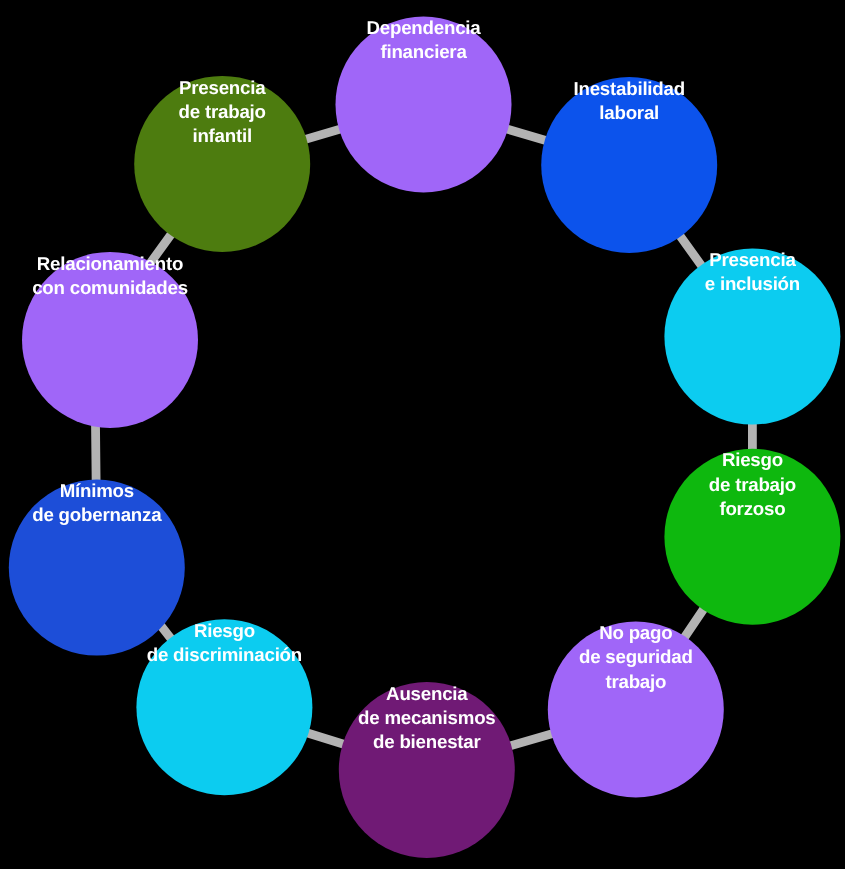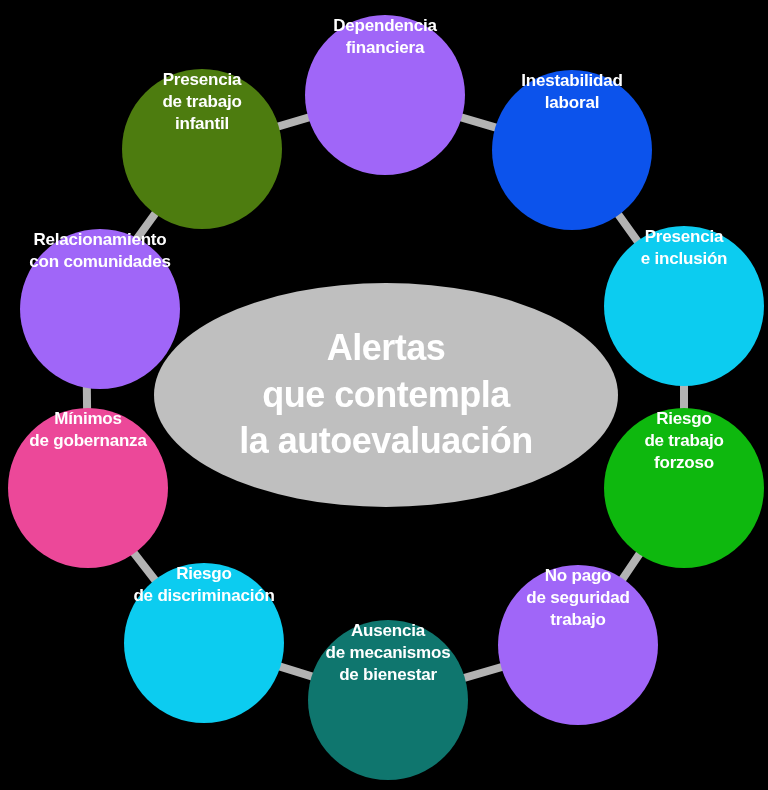--- a/index.html
+++ b/index.html
@@ -64,25 +64,20 @@
   }
 </style>
 </head>
 <body>
 
 <div class="stage">
   <svg class="connectors" width="768" height="790" viewBox="0 0 768 790">
     <polygon id="ring-polygon" fill="none" stroke-width="8" points="385,95 572,150 684,306 684,488 578,645 388,700 204,643 88,494 86,309 202,149" stroke="#b3b3b3"></polygon>
   </svg>
 
-  <div class="center-ellipse">
-    <div class="center-title">Alertas
-que contempla
-la autoevaluación</div>
-  </div>
 
   <div id="nodes-root">
       <div class="node" style="left: 305px; top: 15px; background: rgb(160, 102, 248);">
         <div class="node-label">Dependencia
 financiera</div>
       </div>
       <div class="node" style="left: 492px; top: 70px; background: rgb(12, 83, 236);">
         <div class="node-label">Inestabilidad
 laboral</div>
       </div>
@@ -93,30 +88,30 @@
       <div class="node" style="left: 604px; top: 408px; background: rgb(14, 184, 14);">
         <div class="node-label">Riesgo
 de trabajo
 forzoso</div>
       </div>
       <div class="node" style="left: 498px; top: 565px; background: rgb(160, 102, 248);">
         <div class="node-label">No pago
 de seguridad
 trabajo</div>
       </div>
-      <div class="node" style="left: 308px; top: 620px; background: #0f766e;">
+      <div class="node" style="left: 308px; top: 620px; background: #701a75;">
         <div class="node-label">Ausencia
 de mecanismos
 de bienestar</div>
       </div>
       <div class="node" style="left: 124px; top: 563px; background: rgb(12, 204, 240);">
         <div class="node-label">Riesgo
 de discriminación</div>
       </div>
-      <div class="node" style="left: 8px; top: 408px; background: #ec4899;">
+      <div class="node" style="left: 8px; top: 436px; background: #1d4ed8;">
         <div class="node-label">Mínimos
 de gobernanza</div>
       </div>
       <div class="node" style="left: 20px; top: 229px; background: rgb(160, 102, 248);">
         <div class="node-label">Relacionamiento
 con comunidades</div>
       </div>
       <div class="node" style="left: 122px; top: 69px; background: #4d7c0f;">
         <div class="node-label">Presencia
 de trabajo

